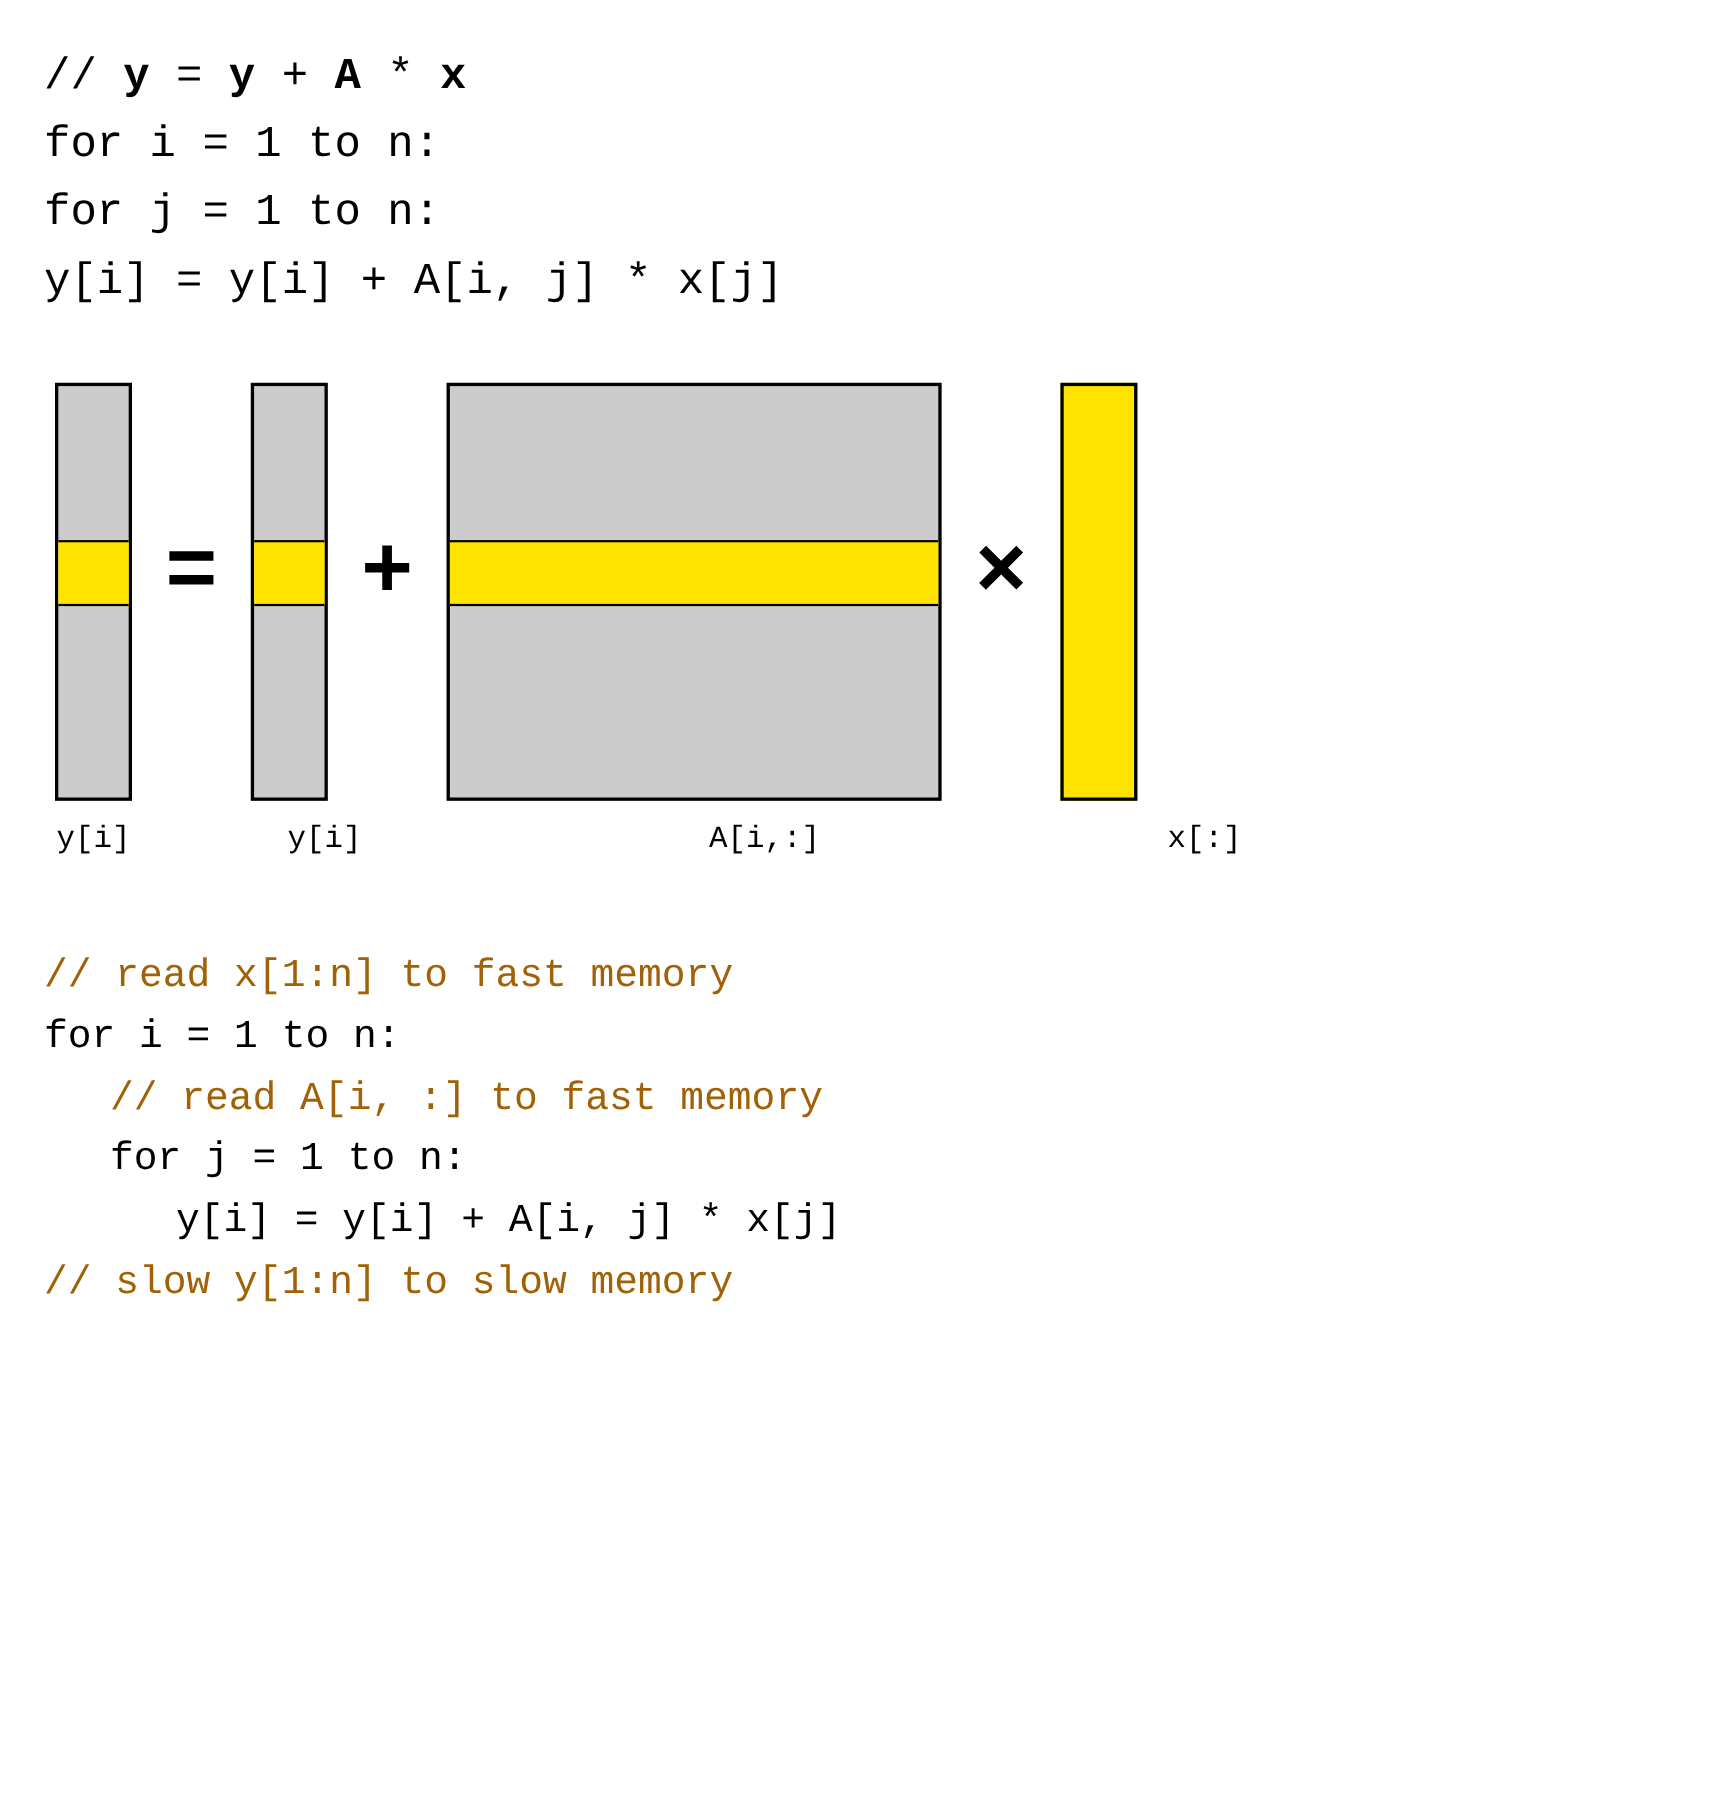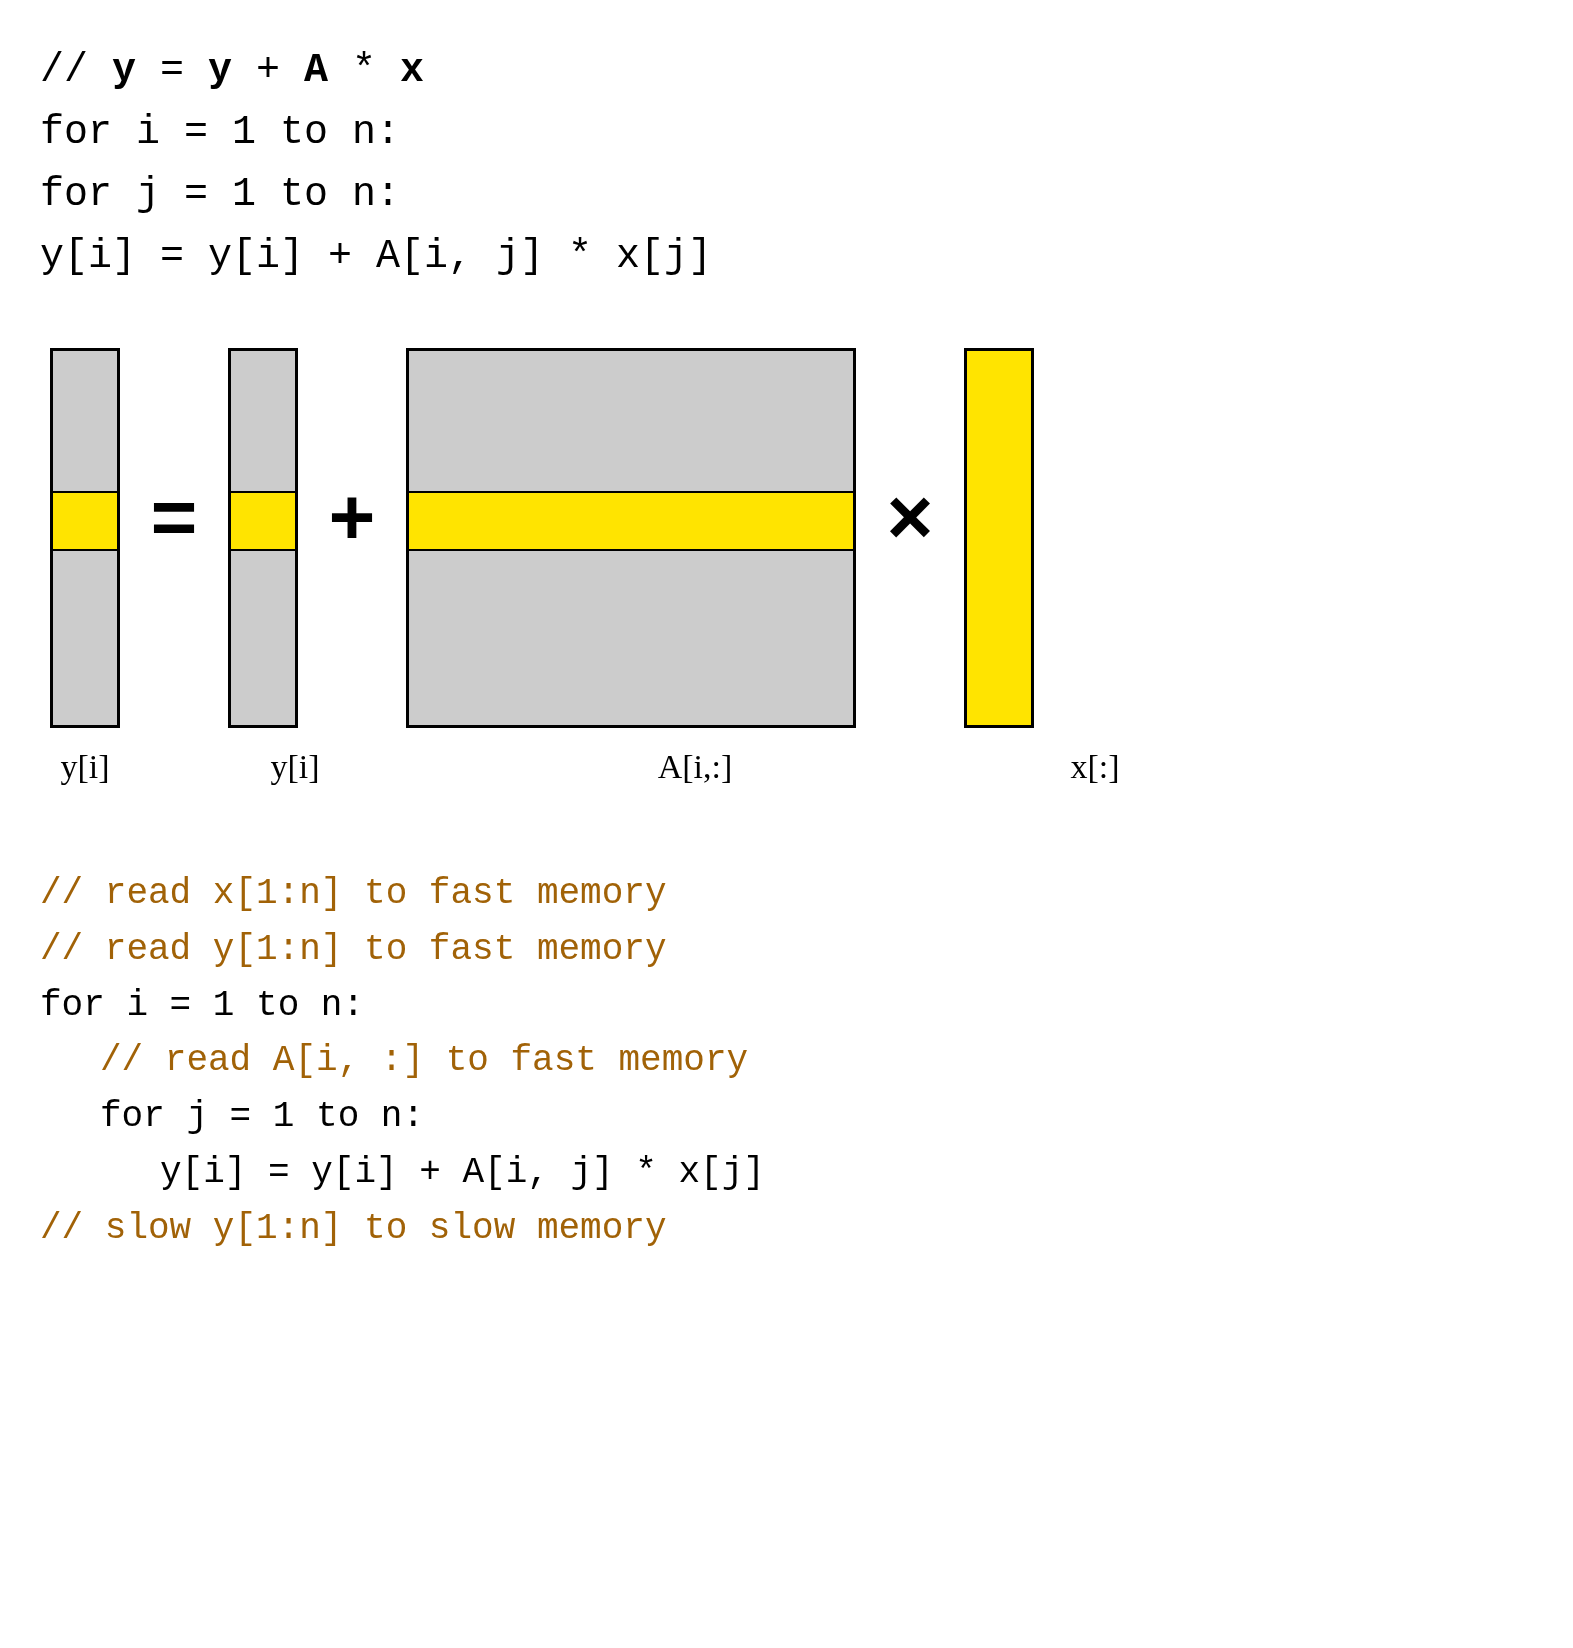--- a/index.html
+++ b/index.html
@@ -97,23 +97,23 @@
 
     
     .col-x-full {
       width: 70px;
       height: 380px;
       border: 3px solid #000;
       background: #FFE400;
     }
 
     .label {
-      font-size: 34px;
+      font-size: 28px;
       color: #000;
-      font-family: Liberation Serif, serif;
+      font-family: Liberation Mono, monospace;
     }
 
     .code-section-bottom {
       font-size: 36px;
       line-height: 1.55;
       color: #000000;
       margin-top: 80px;
     }
 
     .blue {
@@ -206,19 +206,18 @@
     <div style="width:80px;"></div>
 
     <div style="width:70px; text-align:center;">
       <span class="label">x[:]</span>
     </div>
   </div>
 </div>
 
 <div class="code-section-bottom">
   <div class="blue">// read x[1:n] to fast memory</div>
-  <div class="blue">// read y[1:n] to fast memory</div>
   <div>for i = 1 to n:</div>
   <div class="blue indent1">  // read A[i, :] to fast memory</div>
   <div class="indent1">  for j = 1 to n:</div>
   <div class="indent2">    y[i] = y[i] + A[i, j] * x[j]</div>
   <div class="blue">// slow y[1:n] to slow memory</div>
 </div>
 
 </body></html>

